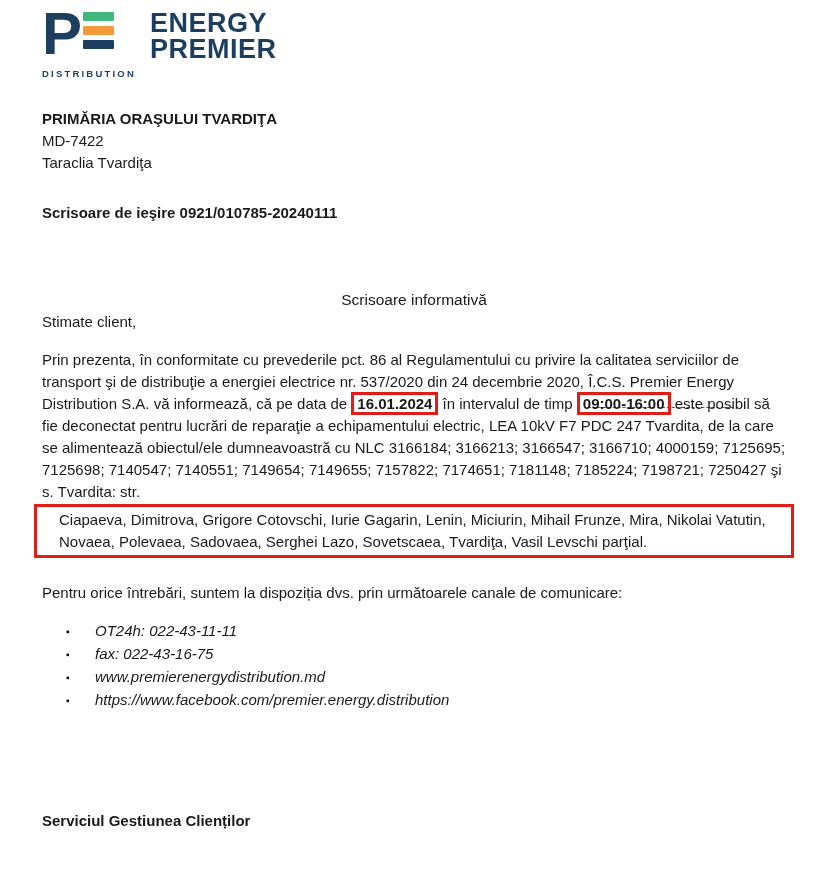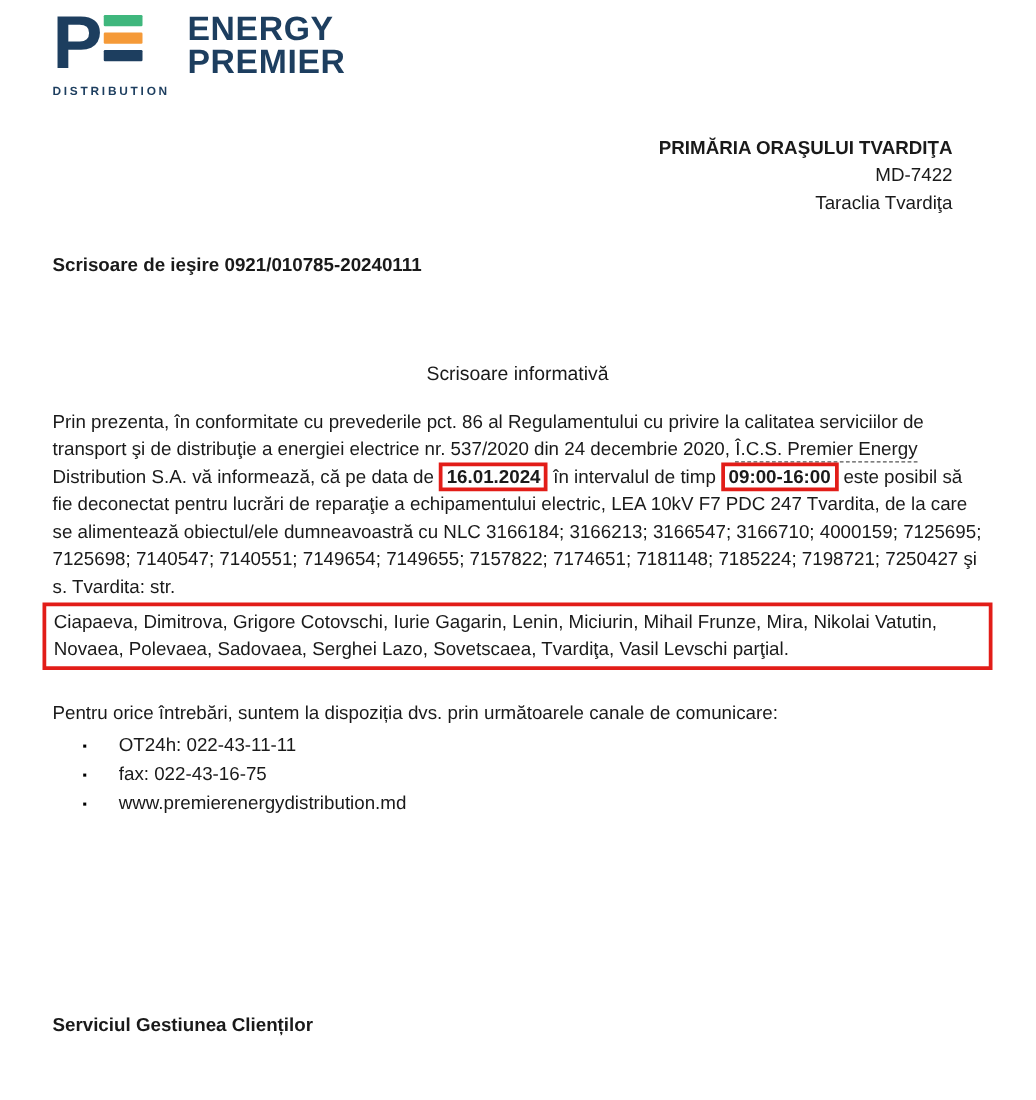--- a/index.html
+++ b/index.html
@@ -29,41 +29,41 @@
   .bar-orange{background:var(--orange);}
   .bar-navy{background:var(--navy);}
   .logo-sub{
     font-size:9.5px;font-weight:bold;color:var(--navy);
     letter-spacing:2.2px;margin-top:3px;
   }
   .logo-words{margin:2px 0 0 14px;color:var(--navy);font-weight:bold;
     font-size:27px;line-height:26px;letter-spacing:0.5px;}
 
   
-  .recipient{margin-top:30px;margin-right:24px;text-align:right;}
+  .recipient{margin-top:30px;margin-right:24px;}
   .recipient .name{font-weight:bold;}
 
   
   .ref{margin-top:28px;font-weight:bold;}
   .title{margin-top:65px;text-align:center;font-size:15.5px;}
   .body-par{margin-top:16px;}
-  .company-mark{border-bottom:1px dashed #555;padding-bottom:1px;}
+  .company-mark{border-bottom:1px dashed #555;padding-bottom:17px;}
   .hl{
     font-weight:bold;
     border:3px solid var(--highlight_red);
     padding:0 3px;
   }
   .streets-box{
     display:block;
     border:3px solid var(--highlight_red);
     margin:1px -8px 0 -8px;
-    padding:2px 6px;
+    padding:2px 22px;
   }
   .contact-intro{margin-top:24px;}
-  ul.contacts{list-style:none;margin-top:4px;}
+  ul.contacts{list-style:none;margin-top:16px;font-style:italic;}
   ul.contacts li{padding-left:24px;}
   .bullet{display:inline-block;width:29px;font-size:10px;vertical-align:1px;color:#000;}
 
   
   .footer{position:absolute;left:42px;top:810px;font-weight:bold;}
 </style>
 </head>
 <body>
 
 <div class="page">
@@ -88,30 +88,32 @@
 
   <div class="recipient">
     <div class="name">PRIMĂRIA ORAŞULUI TVARDIŢA</div>
     <div>MD-7422</div>
     <div>Taraclia Tvardiţa</div>
   </div>
 
   <div class="ref">Scrisoare de ieşire 0921/010785-20240111</div>
 
   <div class="title">Scrisoare informativă</div>
+  <div class="salutation">Stimate client,</div>
 
   <div class="body-par">
     <span>Prin prezenta, în conformitate cu prevederile pct. 86 al Regulamentului cu privire la calitatea serviciilor de transport şi de distribuţie a energiei electrice nr. 537/2020 din 24 decembrie 2020, </span><span class="company-mark">Î.C.S. Premier Energy</span><span> Distribution S.A. vă informează, că pe data de </span><span class="hl">16.01.2024</span><span> în intervalul de timp </span><span class="hl">09:00-16:00</span><span> este posibil să fie deconectat pentru lucrări de reparaţie a echipamentului electric, LEA 10kV F7 PDC 247 Tvardita, de la care se alimentează obiectul/ele dumneavoastră cu NLC 3166184; 3166213; 3166547; 3166710; 4000159; 7125695; 7125698; 7140547; 7140551; 7149654; 7149655; 7157822; 7174651; 7181148; 7185224; 7198721; 7250427 şi s. Tvardita: str.</span>
     <span class="streets-box">Ciapaeva, Dimitrova, Grigore Cotovschi, Iurie Gagarin, Lenin, Miciurin, Mihail Frunze, Mira, Nikolai Vatutin, Novaea, Polevaea, Sadovaea, Serghei Lazo, Sovetscaea, Tvardiţa, Vasil Levschi parţial.</span>
   </div>
 
   <div class="contact-intro">Pentru orice întrebări, suntem la dispoziția dvs. prin următoarele canale de comunicare:</div>
   <ul class="contacts">
     <li><span class="bullet">▪</span><span>OT24h: 022-43-11-11</span></li>
     <li><span class="bullet">▪</span><span>fax: 022-43-16-75</span></li>
     <li><span class="bullet">▪</span><span>www.premierenergydistribution.md</span></li>
+    <li><span class="bullet">▪</span><span>https://www.facebook.com/premier.energy.distribution</span></li>
   </ul>
 
   <div class="footer">
     <div>Serviciul Gestiunea Clienților</div>
   </div>
 
 </div>
 
 </body></html>

